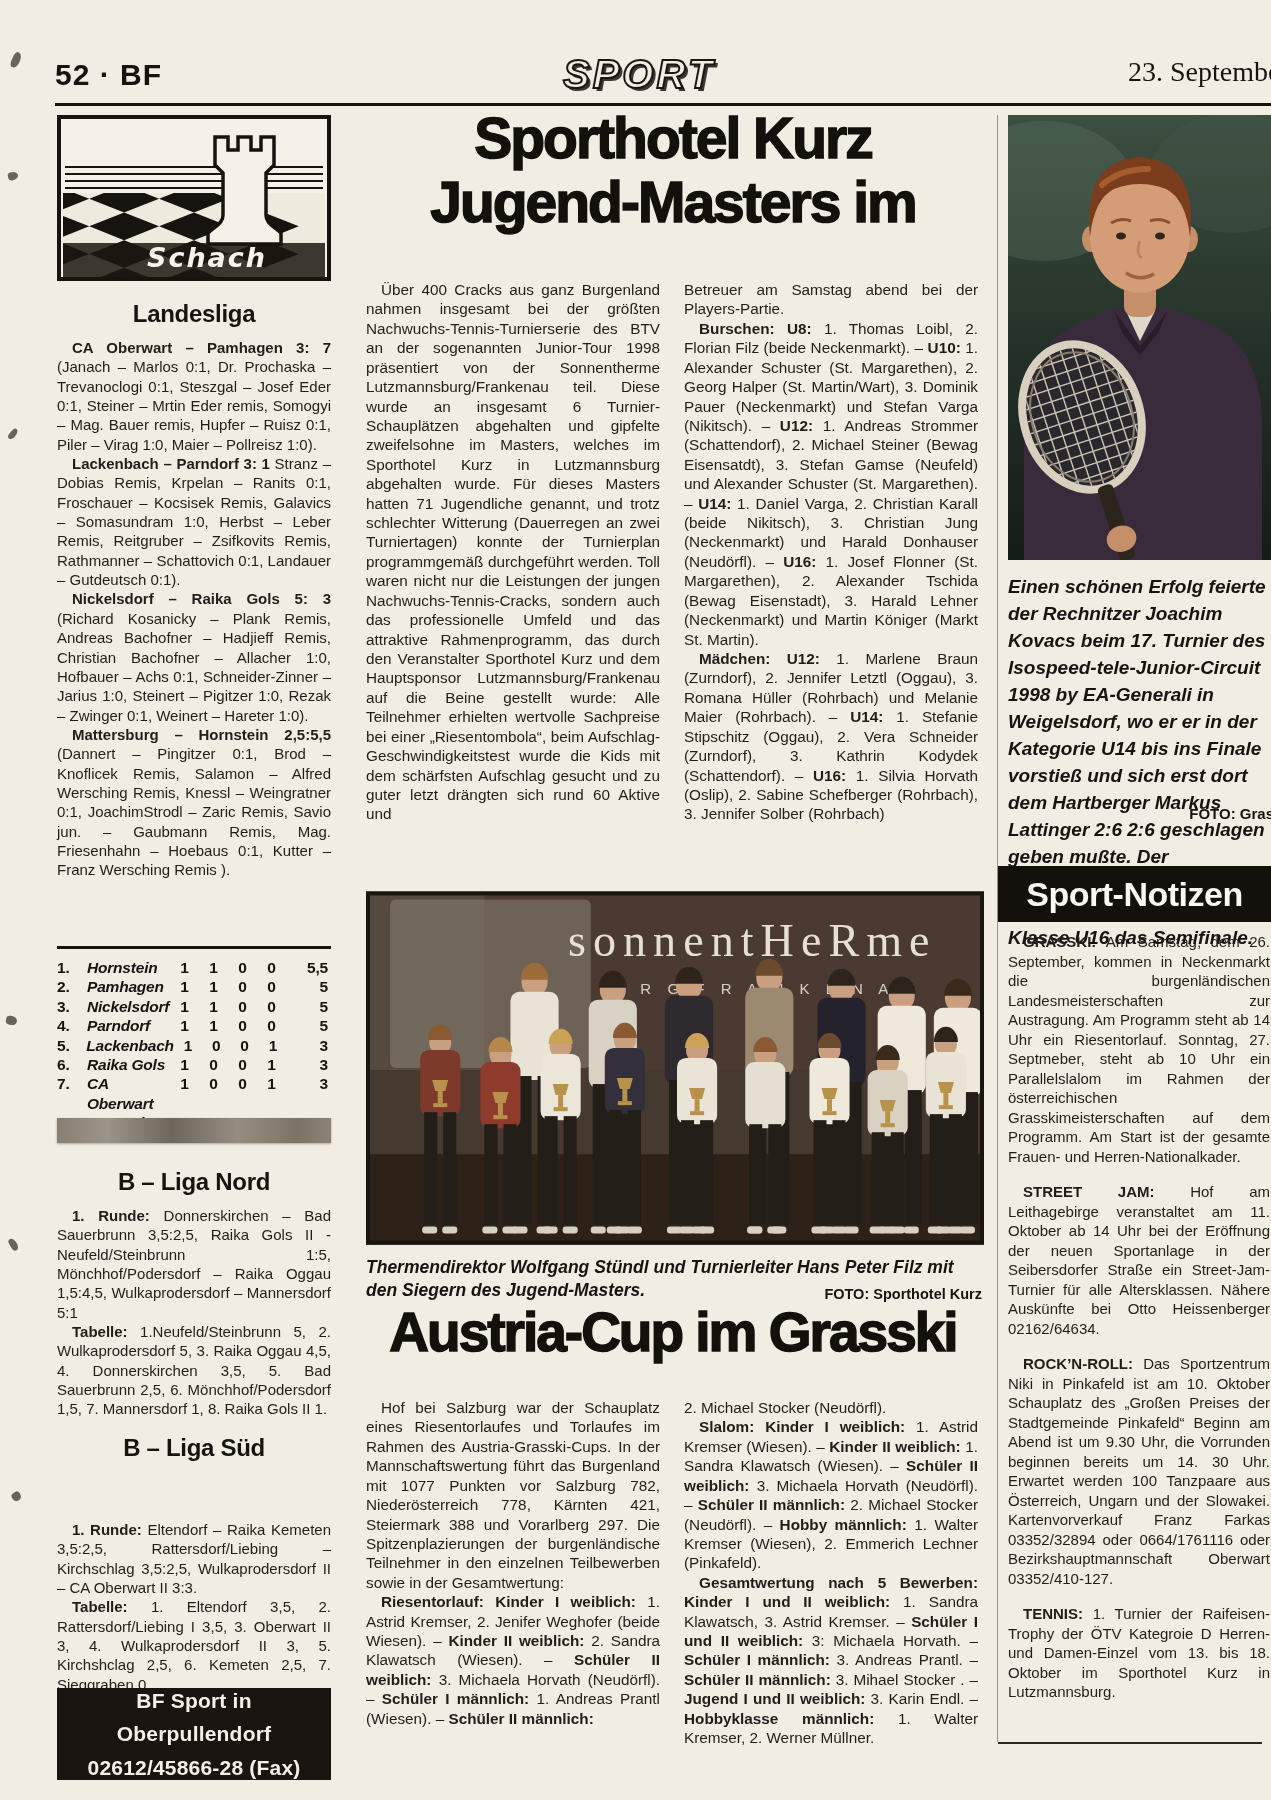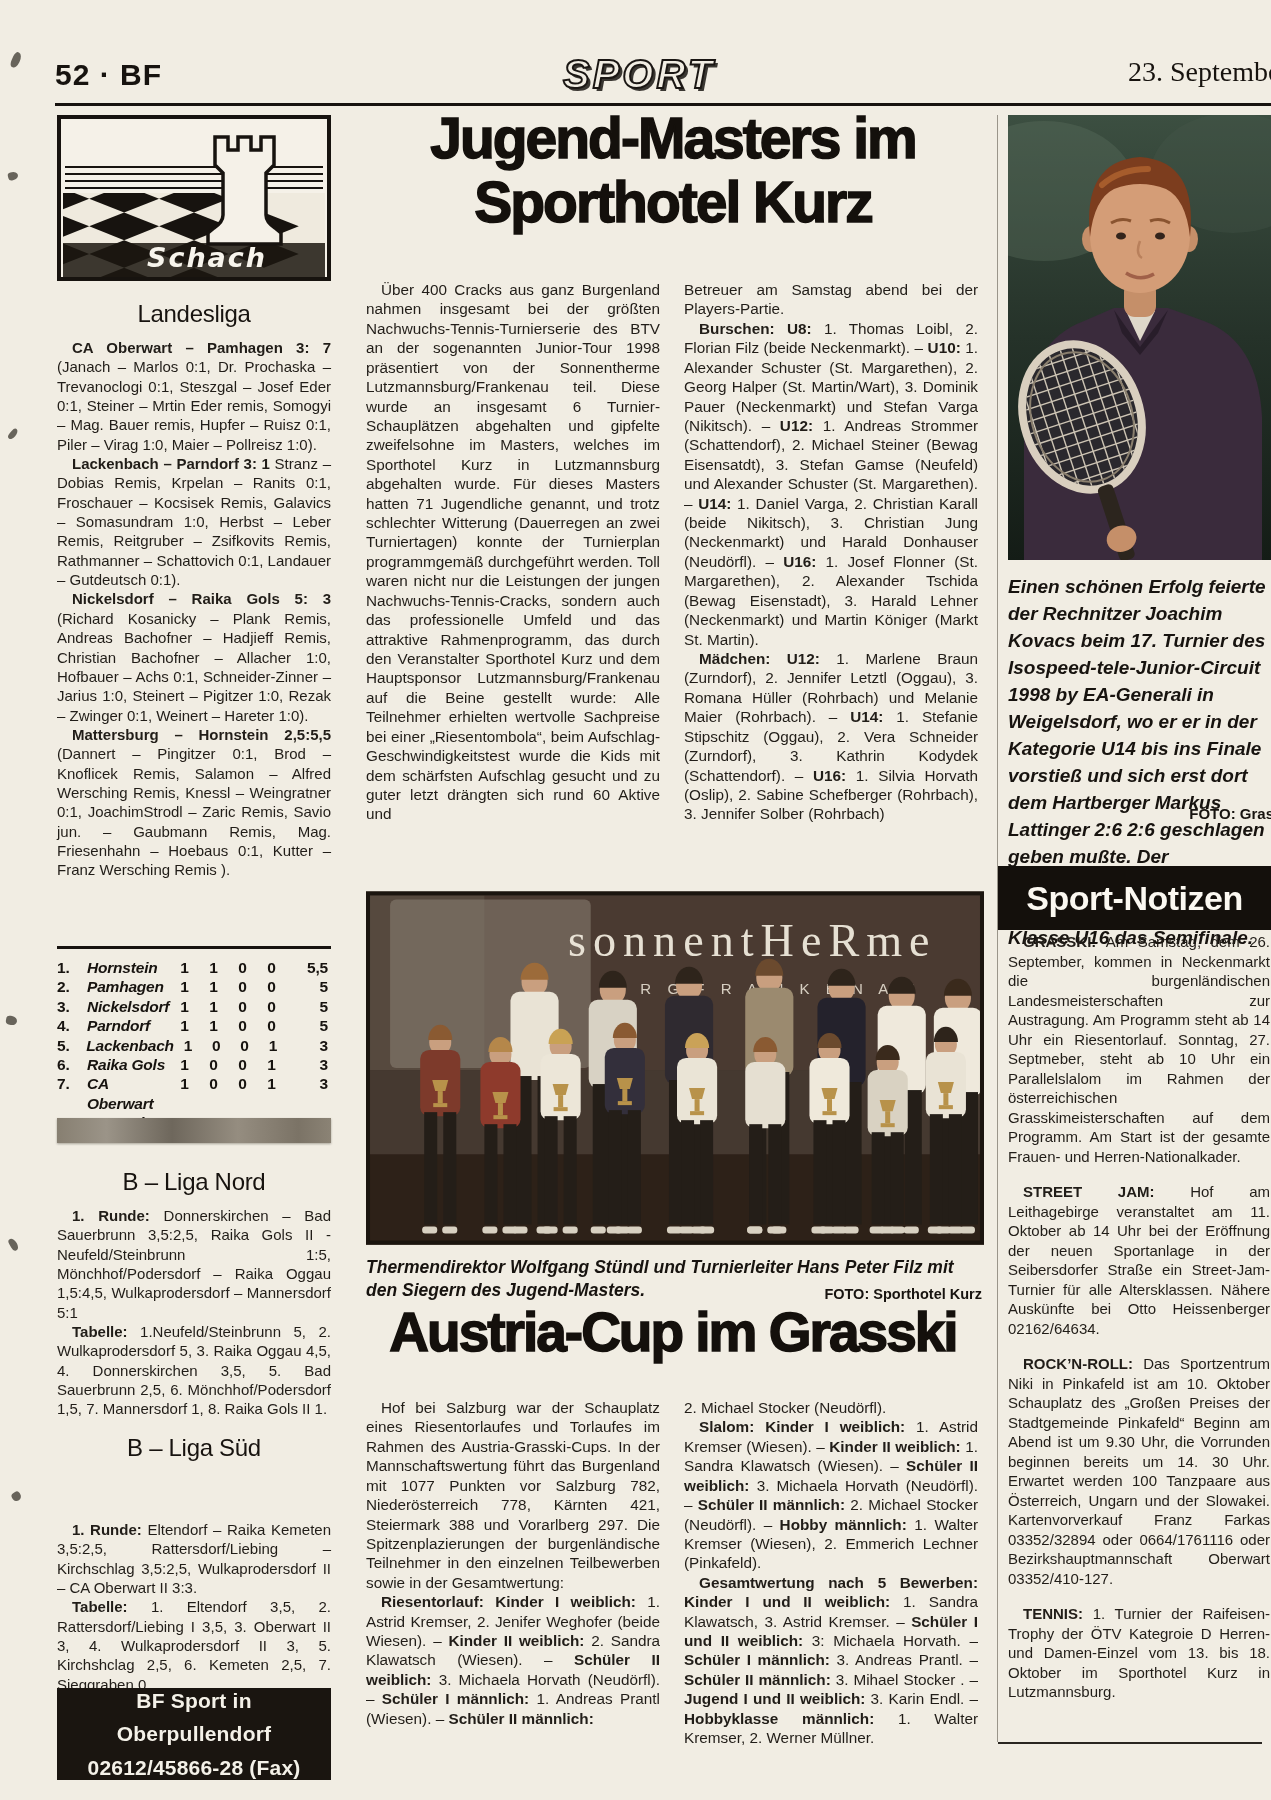--- a/index.html
+++ b/index.html
@@ -14,21 +14,21 @@
   .pageno{left:55px;top:58px;font-size:30px;font-weight:bold;letter-spacing:1px;color:#17130f;}
   .sport-logo{
     left:563px;top:52px;font-size:40px;font-weight:bold;font-style:italic;letter-spacing:3px;
     color:#f1ede3;-webkit-text-stroke:2px #1a1613;text-shadow:3px 3px 0 rgba(26,22,19,.85);
   }
   .date{left:1128px;top:56px;font-size:28px;font-family:"Liberation Serif",serif;color:#17130f;white-space:nowrap;}
   .header-rule{left:55px;top:103px;width:1216px;height:3px;background:#17130f;}
   
   .leftcol{left:57px;width:274px;}
   .chess-logo{top:115px;height:208px;}
-  .sec-title{font-size:24px;font-weight:normal;text-align:center;color:#17130f;letter-spacing:-0.3px;}
+  .sec-title{font-size:24px;font-weight:bold;text-align:center;color:#17130f;letter-spacing:-0.3px;}
   .article p{margin:0;font-size:15px;line-height:1.29;text-align:justify;text-indent:15px;}
   .article p.ni{text-indent:0;}
   .article b{font-weight:bold;}
   .standings{top:946px;border-top:3px solid #17130f;padding-top:9px;}
   .trow{display:flex;font-weight:bold;font-size:15.5px;line-height:19.4px;letter-spacing:-0.2px;color:#17130f;}
   .trow .rank{width:30px;}
   .trow .team{flex:1;font-style:italic;}
   .trow .c{width:29px;text-align:center;}
   .trow .c:last-child{width:42px;text-align:right;padding-right:3px;}
   .gray-band{top:1118px;height:25px;width:274px;
@@ -52,21 +52,21 @@
   .mcap .credit{position:absolute;right:2px;bottom:2px;font-style:normal;font-weight:bold;font-size:14.5px;}
   .headline2{left:360px;top:1300px;width:626px;text-align:center;font-size:55px;font-weight:bold;
     letter-spacing:-2px;color:#14100c;-webkit-text-stroke:1.5px #14100c;}
   .gcol{width:294px;top:1398px;}
   
   .vrule{left:997px;top:115px;width:1px;height:1627px;background:#6b655a;opacity:.65;}
   .boy-photo{left:1008px;top:115px;width:263px;height:445px;}
   .kcap{left:1008px;top:574px;width:266px;height:252px;font-style:italic;font-weight:bold;
     font-size:19px;line-height:1.42;color:#17130f;}
   .kcap .credit{position:absolute;right:0;bottom:2px;font-style:normal;font-weight:bold;font-size:15px;white-space:nowrap;}
-  .notizen-banner{left:998px;top:866px;width:273px;height:64px;background:#14100c;color:#fbf8f1;
+  .notizen-banner{left:998px;top:866px;width:273px;height:56px;background:#14100c;color:#fbf8f1;
     display:flex;align-items:center;justify-content:center;font-size:34px;font-weight:bold;letter-spacing:-0.5px;}
   .notizen-body{left:1008px;top:932px;width:262px;}
   .notizen-body p{margin:0 0 16px 0;font-size:15px;line-height:1.3;text-align:justify;text-indent:15px;}
   .notizen-bottom{left:998px;top:1742px;width:264px;height:2px;background:#2a2620;}
   
   .mark{background:#3a352e;opacity:.75;border-radius:40% 60% 55% 45%;}
 </style>
 </head>
 <body>
 
@@ -221,22 +221,22 @@
     <p><b>1. Runde: </b>Eltendorf – Raika Kemeten 3,5:2,5, Rattersdorf/Liebing – Kirchschlag 3,5:2,5, Wulkaprodersdorf II – CA Oberwart II 3:3.</p>
     <p><b>Tabelle: </b>1. Eltendorf 3,5, 2. Rattersdorf/Liebing I 3,5, 3. Oberwart II 3, 4. Wulkaprodersdorf II 3, 5. Kirchshclag 2,5, 6. Kemeten 2,5, 7. Sieggraben 0.</p>
   </div>
 
 <div class="abs leftcol bf-box">
   <div>BF Sport in Oberpullendorf</div>
   <div>02612/45866-28 (Fax)</div>
 </div>
 
 <div class="abs headline">
+  <div>Sporthotel Kurz</div>
   <div>Jugend-Masters im</div>
-  <div>Sporthotel Kurz</div>
 </div>
 
 <div class="abs mcol mcolA article">
     <p>Über 400 Cracks aus ganz Burgenland nahmen insgesamt bei der größten Nachwuchs-Tennis-Turnierserie des BTV an der sogenannten Junior-Tour 1998 präsentiert von der Sonnentherme Lutzmannsburg/Frankenau teil. Diese wurde an insgesamt 6 Turnier-Schauplätzen abgehalten und gipfelte zweifelsohne im Masters, welches im Sporthotel Kurz in Lutzmannsburg abgehalten wurde. Für dieses Masters hatten 71 Jugendliche genannt, und trotz schlechter Witterung (Dauerregen an zwei Turniertagen) konnte der Turnierplan programmgemäß durchgeführt werden. Toll waren nicht nur die Leistungen der jungen Nachwuchs-Tennis-Cracks, sondern auch das professionelle Umfeld und das attraktive Rahmenprogramm, das durch den Veranstalter Sporthotel Kurz und dem Hauptsponsor Lutzmannsburg/Frankenau auf die Beine gestellt wurde: Alle Teilnehmer erhielten wertvolle Sachpreise bei einer „Riesentombola“, beim Aufschlag-Geschwindigkeitstest wurde die Kids mit dem schärfsten Aufschlag gesucht und zu guter letzt drängten sich rund 60 Aktive und</p>
   </div>
 <div class="abs mcol mcolB article">
     <p class="ni">Betreuer am Samstag abend bei der Players-Partie.</p>
     <p><b>Burschen: U8: </b>1. Thomas Loibl, 2. Florian Filz (beide Neckenmarkt). – <b>U10: </b>1. Alexander Schuster (St. Margarethen), 2. Georg Halper (St. Martin/Wart), 3. Dominik Pauer (Neckenmarkt) und Stefan Varga (Nikitsch). – <b>U12: </b>1. Andreas Strommer (Schattendorf), 2. Michael Steiner (Bewag Eisensatdt), 3. Stefan Gamse (Neufeld) und Alexander Schuster (St. Margarethen). – <b>U14: </b>1. Daniel Varga, 2. Christian Karall (beide Nikitsch), 3. Christian Jung (Neckenmarkt) und Harald Donhauser (Neudörfl). – <b>U16: </b>1. Josef Flonner (St. Margarethen), 2. Alexander Tschida (Bewag Eisenstadt), 3. Harald Lehner (Neckenmarkt) und Martin Königer (Markt St. Martin).</p>
     <p><b>Mädchen: U12: </b>1. Marlene Braun (Zurndorf), 2. Jennifer Letztl (Oggau), 3. Romana Hüller (Rohrbach) und Melanie Maier (Rohrbach). – <b>U14: </b>1. Stefanie Stipschitz (Oggau), 2. Vera Schneider (Zurndorf), 3. Kathrin Kodydek (Schattendorf). – <b>U16: </b>1. Silvia Horvath (Oslip), 2. Sabine Schefberger (Rohrbach), 3. Jennifer Solber (Rohrbach)</p>
   </div>

